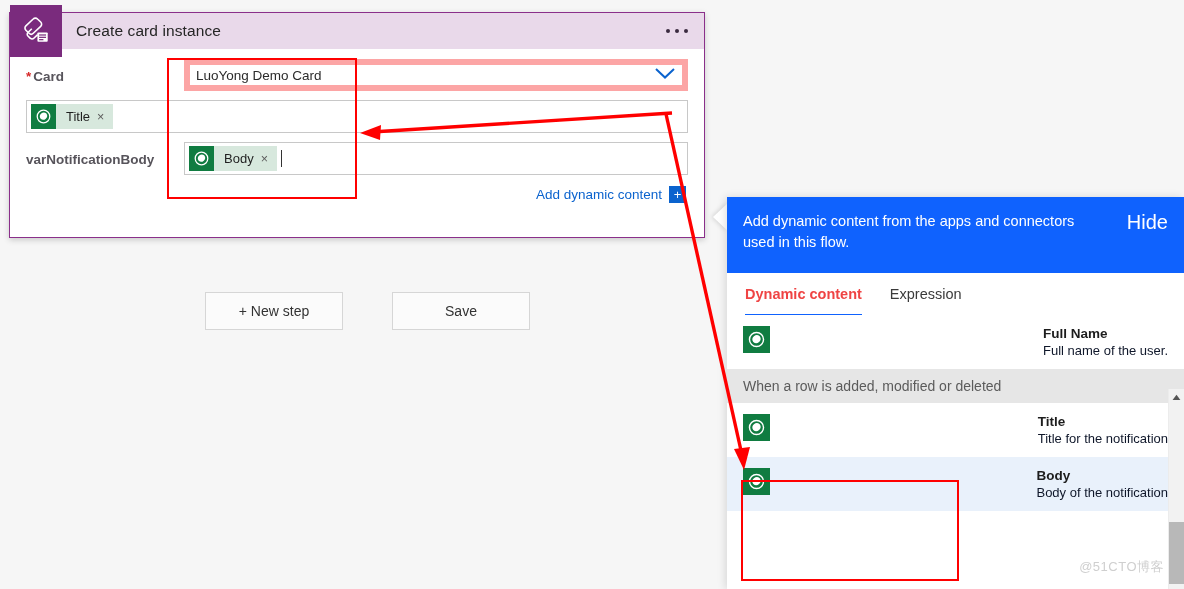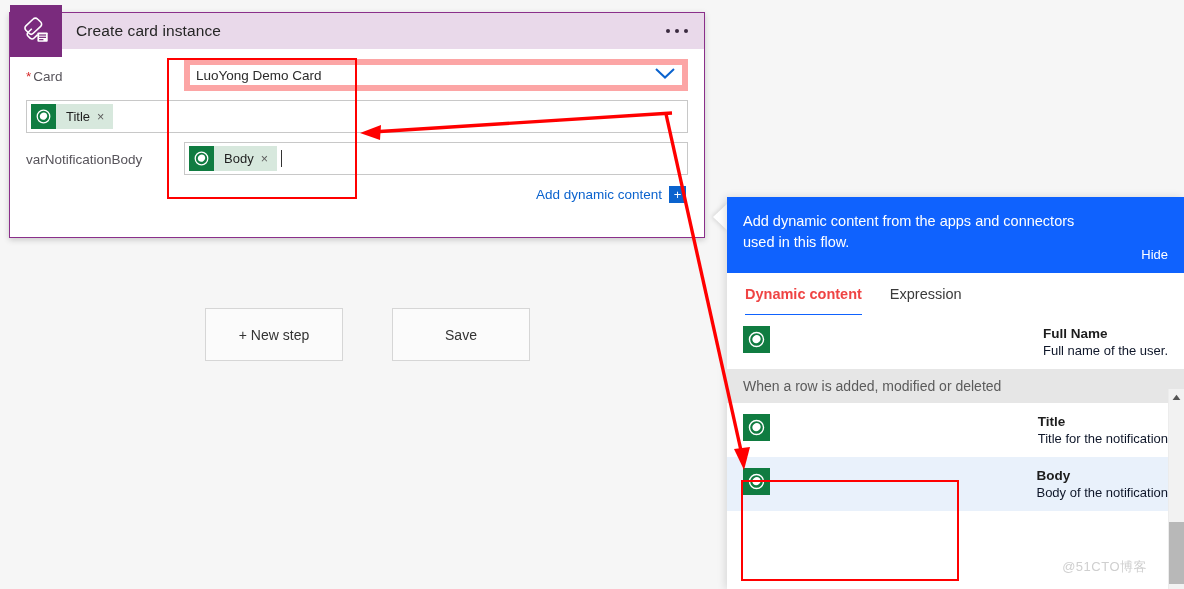--- a/index.html
+++ b/index.html
@@ -32,21 +32,21 @@
   .ellipsis-btn{
     position:absolute;right:16px;top:50%;transform:translateY(-50%);
     display:flex;gap:5px;align-items:center;cursor:pointer;
   }
   .ellipsis-btn i{width:4px;height:4px;border-radius:50%;background:#3a2a3f;display:block;}
 
   .action-body{padding:10px 16px 0 16px;box-sizing:border-box;}
   .field-row{display:flex;align-items:flex-start;margin-bottom:9px;}
   .field-label{
     width:158px;flex:0 0 158px;font-size:13.5px;color:#57545b;
-    padding-top:10px;box-sizing:border-box;
+    padding-top:10px;box-sizing:border-box;font-weight:bold;
   }
   .req-star{color:#d62828;margin-right:2px;}
   .field-control{flex:1;position:relative;}
 
   .input-box{
     height:32px;border:6px solid #fca5a5;background:#fff;
     display:flex;align-items:center;padding:0 6px;box-sizing:border-box;
     font-size:13.5px;color:#2b2b2b;
   }
   .input-box.combo{justify-content:space-between;}
@@ -75,43 +75,43 @@
   .adc-link{color:#0b63ce;font-size:13.5px;cursor:pointer;}
   .adc-plus{
     width:17px;height:17px;background:#0b63ce;color:#fff;margin-left:7px;
     display:flex;align-items:center;justify-content:center;font-size:13px;line-height:1;
     cursor:pointer;
   }
 
   
   .btn-row{position:absolute;left:205px;top:292px;display:flex;gap:49px;}
   .flow-btn{
-    width:138px;height:53px;background:#fbfbfb;border:1px solid #d6d6d6;
+    width:138px;height:38px;background:#fbfbfb;border:1px solid #d6d6d6;
     display:flex;align-items:center;justify-content:center;
-    font-size:14px;color:#333;cursor:pointer;box-sizing:border-box;margin-top:16px;
+    font-size:14px;color:#333;cursor:pointer;box-sizing:border-box;
   }
 
   
   .dc-panel{
     position:absolute;left:727px;top:197px;width:457px;height:392px;
     background:#fff;box-shadow:-2px 0 8px rgba(0,0,0,.12);box-sizing:border-box;
   }
   .dc-pointer{
     position:absolute;left:713px;top:203px;width:0;height:0;
     border-top:14px solid transparent;border-bottom:14px solid transparent;
     border-right:15px solid #ffffff;
     filter:drop-shadow(-2px 0 2px rgba(0,0,0,.12));
   }
   .dc-banner{
     background:#0f62fe;color:#fff;padding:14px 16px 16px 16px;
     display:flex;justify-content:space-between;align-items:flex-start;
     box-sizing:border-box;height:76px;
   }
   .dc-banner-text{font-size:14.5px;line-height:21px;max-width:356px;}
-  .dc-hide{font-size:13px;cursor:pointer;padding-left:10px;white-space:nowrap;margin-top:36px;}
+  .dc-hide{font-size:20px;cursor:pointer;padding-left:10px;white-space:nowrap;}
 
   .dc-tabs{display:flex;height:42px;background:#fff;padding-left:18px;box-sizing:border-box;}
   .dc-tab{
     display:flex;align-items:center;font-size:14.5px;color:#3a3a3a;
     margin-right:28px;position:relative;cursor:pointer;
   }
   .dc-tab.active{font-weight:bold;color:#ef4444;}
   .dc-tab.active:after{
     content:"";position:absolute;left:0;right:0;bottom:-1px;height:2.5px;background:#0f62fe;
   }
@@ -146,21 +146,21 @@
   }
   .dc-scroll-up{
     position:absolute;right:0;top:192px;width:15px;height:17px;background:#f2f2f2;
     display:flex;align-items:center;justify-content:center;cursor:pointer;
   }
   .dc-scroll-thumb{
     position:absolute;right:0;top:325px;width:15px;height:62px;background:#b8b8b8;cursor:pointer;
   }
 
   .watermark{
-    position:absolute;right:37px;bottom:13px;font-size:13px;color:#cfcfcf;
+    position:absolute;right:20px;bottom:13px;font-size:13px;color:#cfcfcf;
     letter-spacing:.5px;pointer-events:none;
   }
 
   
   .ann{position:absolute;inset:0;pointer-events:none;}
   .red-box{position:absolute;border:2.5px solid #ff0000;box-sizing:border-box;}
   #rb-left{left:167px;top:58px;width:190px;height:141px;}
   #rb-right{left:741px;top:480px;width:218px;height:101px;}
 </style>
 </head>

